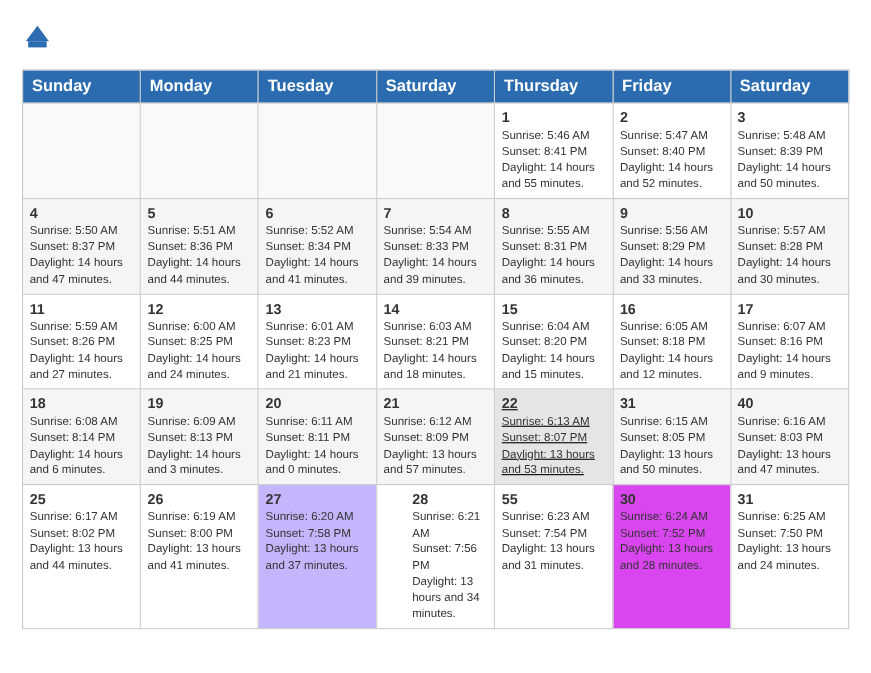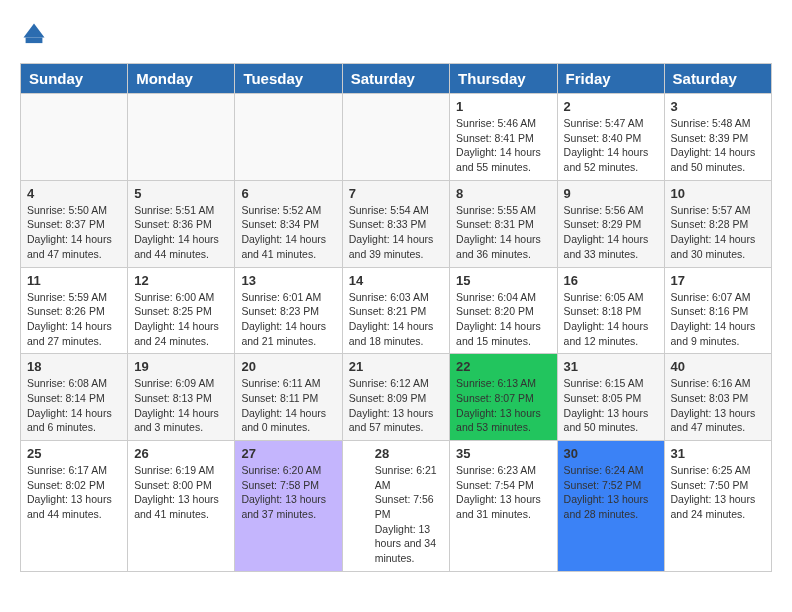--- a/index.html
+++ b/index.html
@@ -304,21 +304,21 @@
           </div>
         </td>
         <td style="background: rgb(245, 245, 245);">
           <span class="day-number">21</span>
           <div class="day-info">
             Sunrise: 6:12 AM<br>
             Sunset: 8:09 PM<br>
             Daylight: 13 hours and 57 minutes.
           </div>
         </td>
-        <td style="background: #22c55e;">
+        <td style="background: #e5e5e5; text-decoration: underline;">
           <span class="day-number">22</span>
           <div class="day-info">
             Sunrise: 6:13 AM<br>
             Sunset: 8:07 PM<br>
             Daylight: 13 hours and 53 minutes.
           </div>
         </td>
         <td style="background: rgb(245, 245, 245);">
           <span class="day-number">31</span>
           <div class="day-info">
@@ -363,28 +363,28 @@
         </td>
         <td style="background: rgb(255, 255, 255); padding-left: 32px;">
           <span class="day-number">28</span>
           <div class="day-info">
             Sunrise: 6:21 AM<br>
             Sunset: 7:56 PM<br>
             Daylight: 13 hours and 34 minutes.
           </div>
         </td>
         <td style="background: rgb(255, 255, 255);">
-          <span class="day-number">35</span>
+          <span class="day-number">55</span>
           <div class="day-info">
             Sunrise: 6:23 AM<br>
             Sunset: 7:54 PM<br>
             Daylight: 13 hours and 31 minutes.
           </div>
         </td>
-        <td style="background: #3b82f6;">
+        <td style="background: #d946ef;">
           <span class="day-number">30</span>
           <div class="day-info">
             Sunrise: 6:24 AM<br>
             Sunset: 7:52 PM<br>
             Daylight: 13 hours and 28 minutes.
           </div>
         </td>
         <td style="background: rgb(255, 255, 255);">
           <span class="day-number">31</span>
           <div class="day-info">

